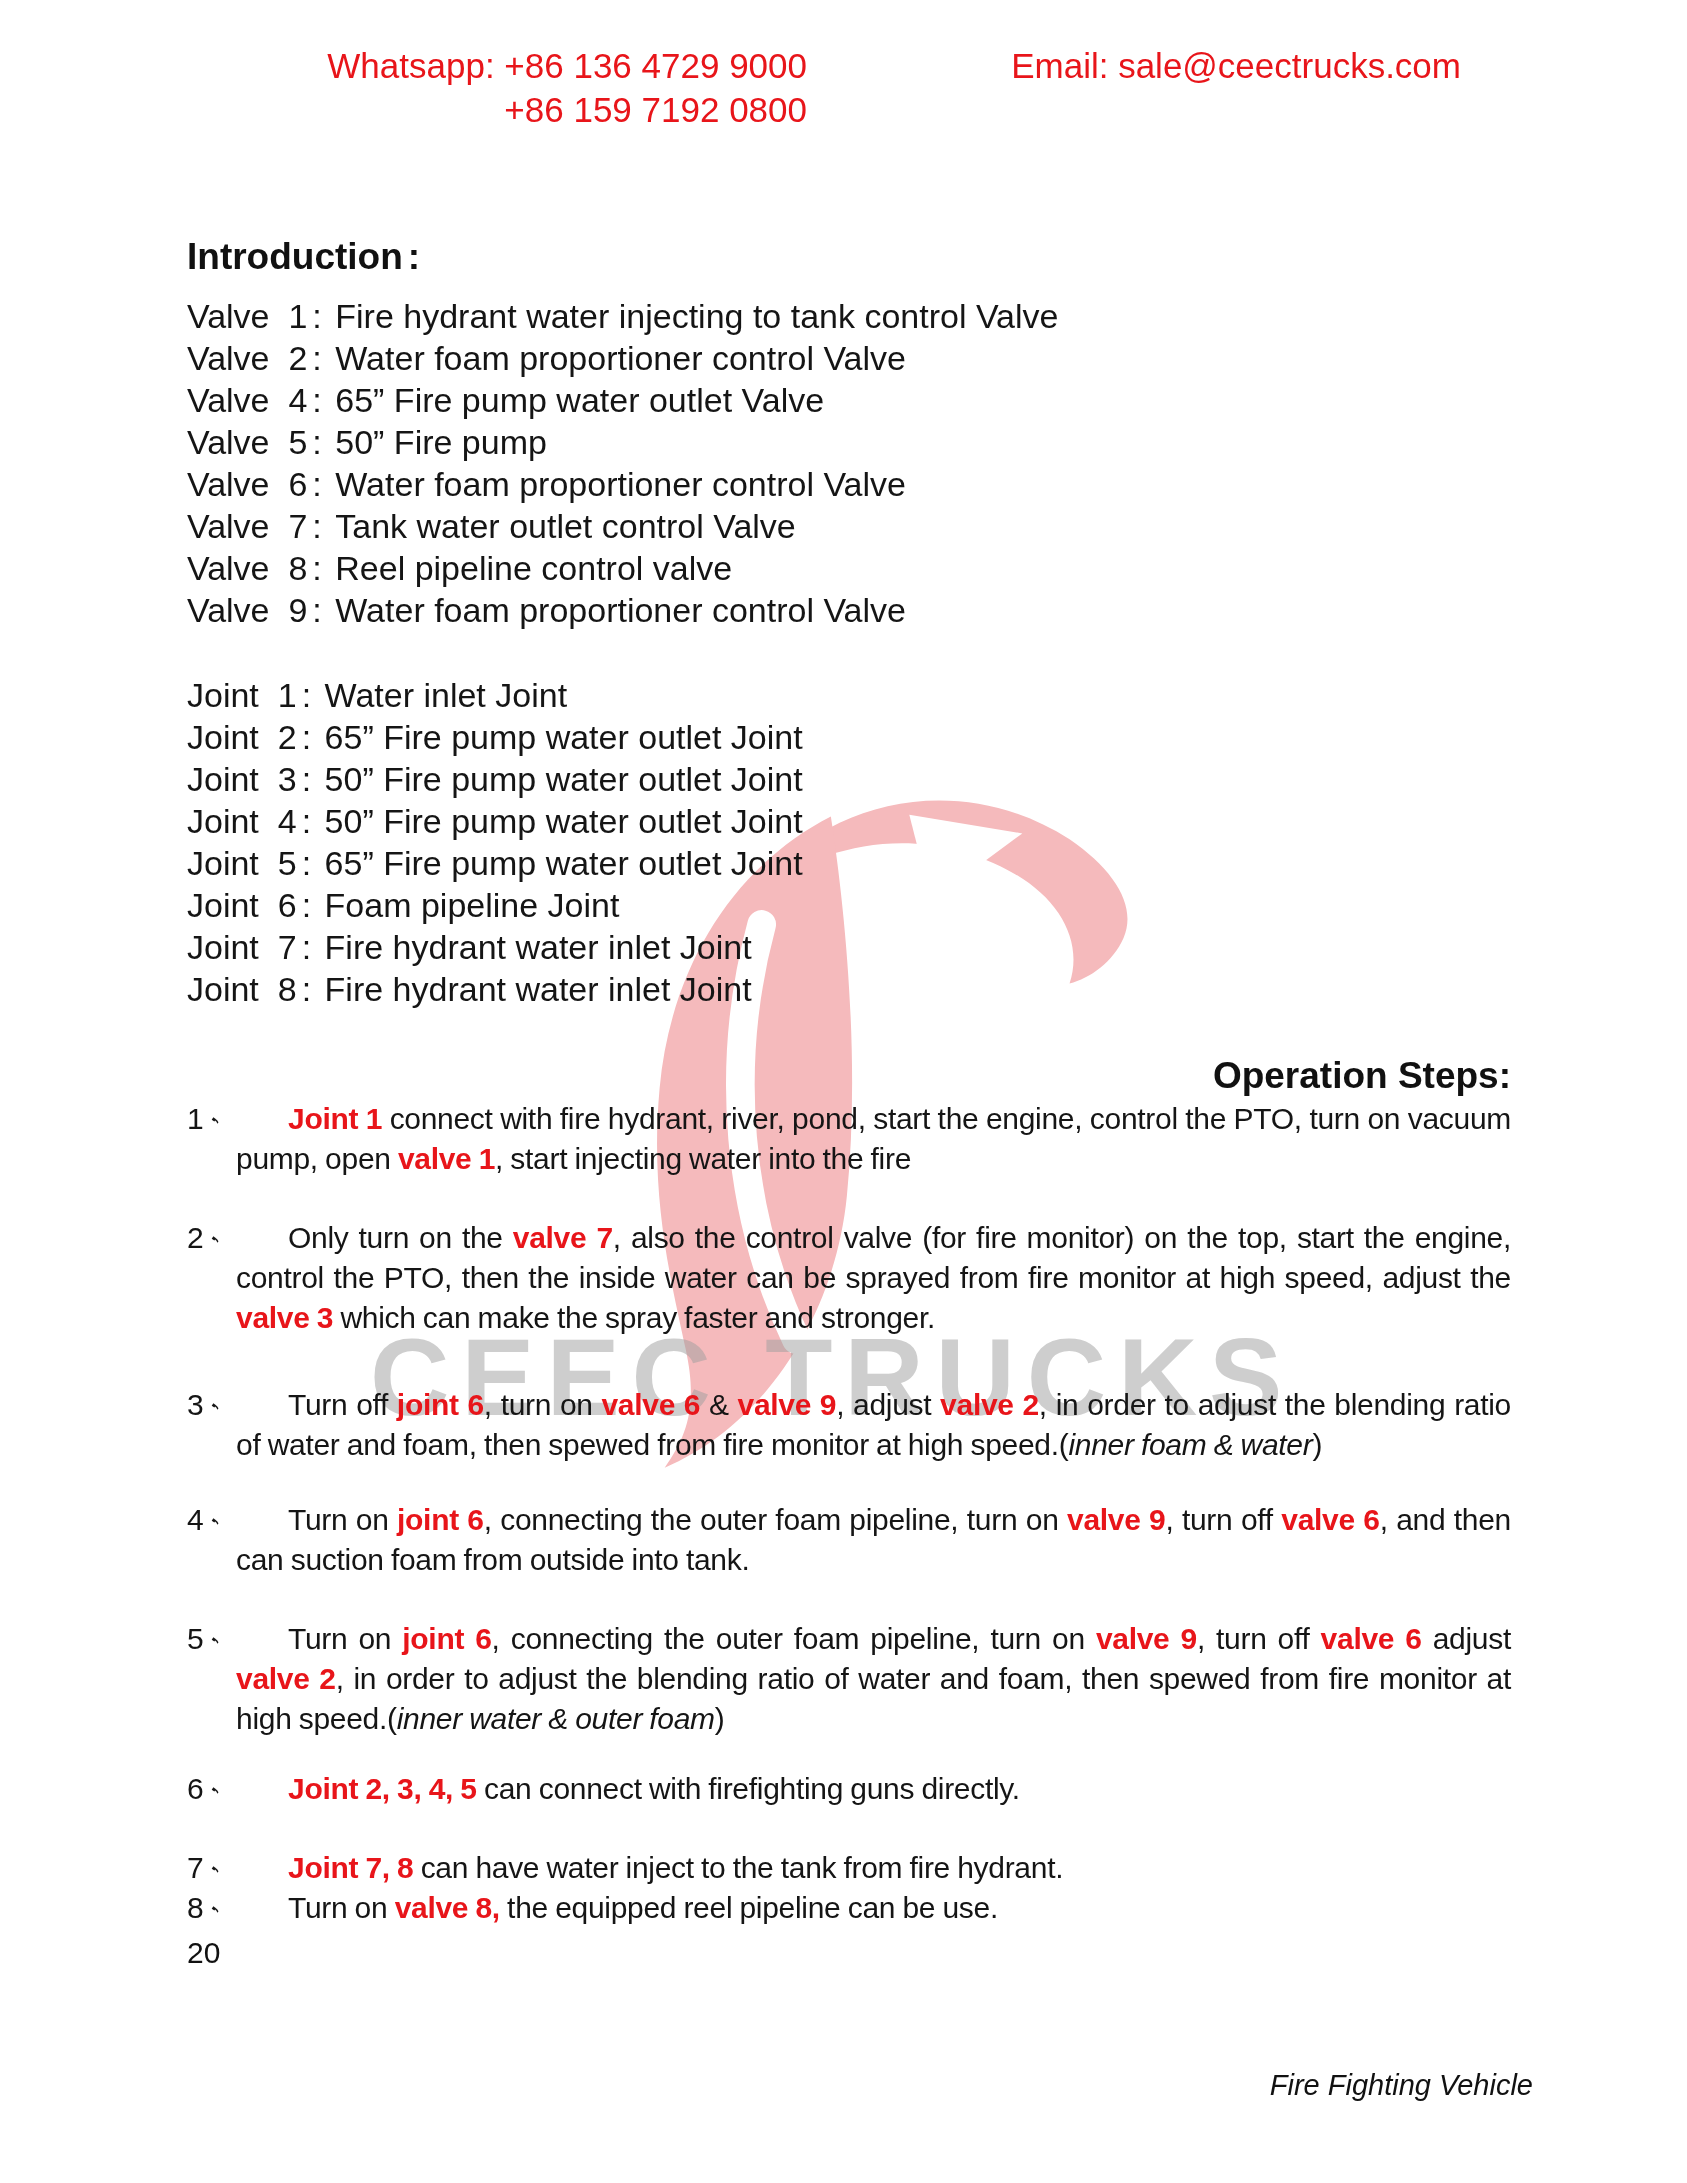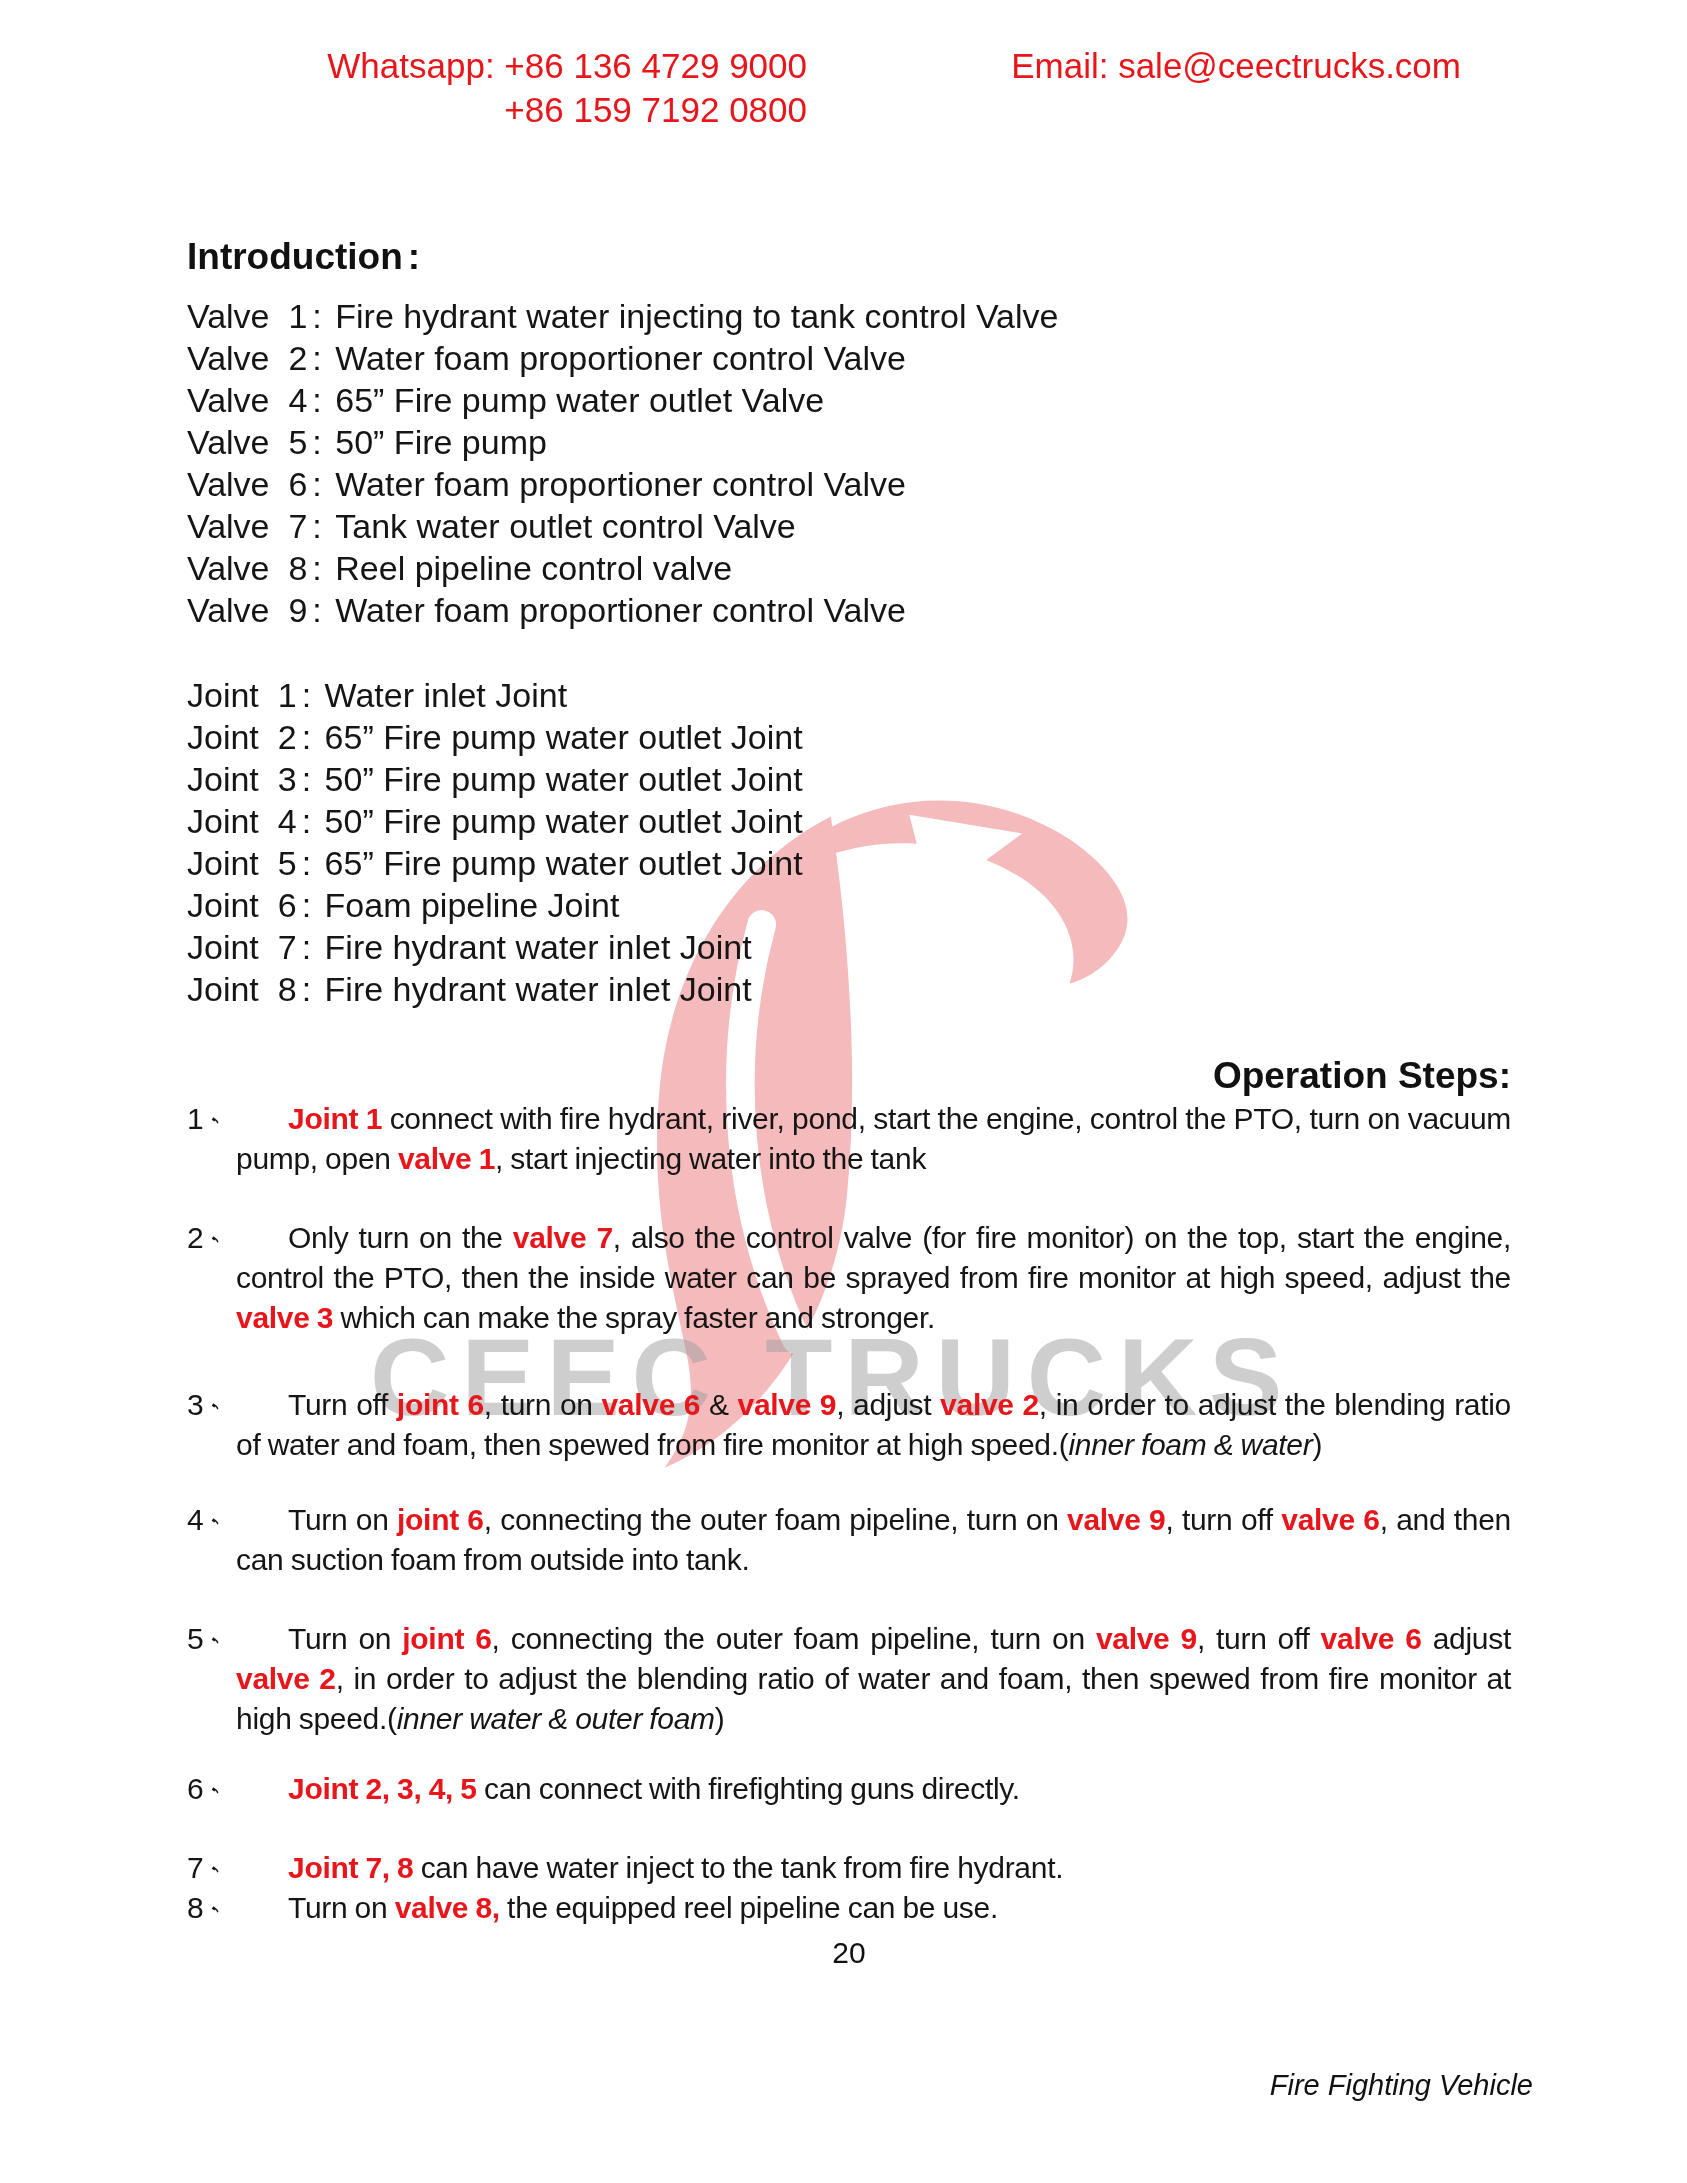--- a/index.html
+++ b/index.html
@@ -41,21 +41,21 @@
   }
   .step:nth-child(1){margin-top:3.4px;}
   .step:nth-child(3){margin-top:47px;}
   .step:nth-child(4){margin-top:35px;}
   .step:nth-child(6){margin-top:30px;}
   .step:nth-child(8){margin-top:0;}
   .step .num{position:absolute;left:-49px;top:0;text-indent:0;}
   .tick{display:inline-block;transform:rotate(-55deg) translate(1.7px,-5px);margin-left:2.5px;}
   .hl{color:var(--accent-red);font-weight:bold;}
   .it{font-style:italic;}
-  .page-num{margin-top:8.4px;text-align:center;font-size:30px;color:#111;}
+  .page-num{margin-top:8.4px;font-size:30px;color:#111;}
   
   .footer{
     position:absolute;right:154px;top:2069px;z-index:2;
     font-family:Liberation Sans, sans-serif;font-style:italic;font-size:29px;color:#111;
   }
 </style>
 </head>
 <body>
 
 <div class="page">
@@ -112,21 +112,21 @@
         <div class="li"><span class="lbl">Joint  3</span><span class="colon">:</span><span>50” Fire pump water outlet Joint</span></div>
         <div class="li"><span class="lbl">Joint  4</span><span class="colon">:</span><span>50” Fire pump water outlet Joint</span></div>
         <div class="li"><span class="lbl">Joint  5</span><span class="colon">:</span><span>65” Fire pump water outlet Joint</span></div>
         <div class="li"><span class="lbl">Joint  6</span><span class="colon">:</span><span>Foam pipeline Joint</span></div>
         <div class="li"><span class="lbl">Joint  7</span><span class="colon">:</span><span>Fire hydrant water inlet Joint</span></div>
         <div class="li"><span class="lbl">Joint  8</span><span class="colon">:</span><span>Fire hydrant water inlet Joint</span></div>
       </div>
 
     <h2 class="doc-h">Operation Steps:</h2>
     <div id="steps">
-        <p class="step"><span class="num">1<span class="tick">,</span></span><span class="hl">Joint 1</span><span> connect with fire hydrant, river, pond, start the engine, control the PTO, turn on vacuum pump, open </span><span class="hl">valve 1</span><span>, start injecting water into the tank</span></p>
+        <p class="step"><span class="num">1<span class="tick">,</span></span><span class="hl">Joint 1</span><span> connect with fire hydrant, river, pond, start the engine, control the PTO, turn on vacuum pump, open </span><span class="hl">valve 1</span><span>, start injecting water into the fire</span></p>
         <p class="step"><span class="num">2<span class="tick">,</span></span><span>Only turn on the </span><span class="hl">valve 7</span><span>, also the control valve (for fire monitor) on the top, start the engine, control the PTO, then the inside water can be sprayed from fire monitor at high speed, adjust the </span><span class="hl">valve 3</span><span> which can make the spray faster and stronger.</span></p>
         <p class="step"><span class="num">3<span class="tick">,</span></span><span>Turn off </span><span class="hl">joint 6</span><span>, turn on </span><span class="hl">valve 6</span><span> &amp; </span><span class="hl">valve 9</span><span>, adjust </span><span class="hl">valve 2</span><span>, in order to adjust the blending ratio of water and foam, then spewed from fire monitor at high speed.(</span><span class="it">inner foam &amp; water</span><span>)</span></p>
         <p class="step"><span class="num">4<span class="tick">,</span></span><span>Turn on </span><span class="hl">joint 6</span><span>, connecting the outer foam pipeline, turn on </span><span class="hl">valve 9</span><span>, turn off </span><span class="hl">valve 6</span><span>, and then can suction foam from outside into tank.</span></p>
         <p class="step"><span class="num">5<span class="tick">,</span></span><span>Turn on </span><span class="hl">joint 6</span><span>, connecting the outer foam pipeline, turn on </span><span class="hl">valve 9</span><span>, turn off </span><span class="hl">valve 6</span><span> adjust </span><span class="hl">valve 2</span><span>, in order to adjust the blending ratio of water and foam, then spewed from fire monitor at high speed.(</span><span class="it">inner water &amp; outer foam</span><span>)</span></p>
         <p class="step"><span class="num">6<span class="tick">,</span></span><span class="hl">Joint 2, 3, 4, 5</span><span> can connect with firefighting guns directly.</span></p>
         <p class="step"><span class="num">7<span class="tick">,</span></span><span class="hl">Joint 7, 8</span><span> can have water inject to the tank from fire hydrant.</span></p>
         <p class="step"><span class="num">8<span class="tick">,</span></span><span>Turn on </span><span class="hl">valve 8,</span><span> the equipped reel pipeline can be use.</span></p>
       </div>
 
     <div class="page-num">20</div>

